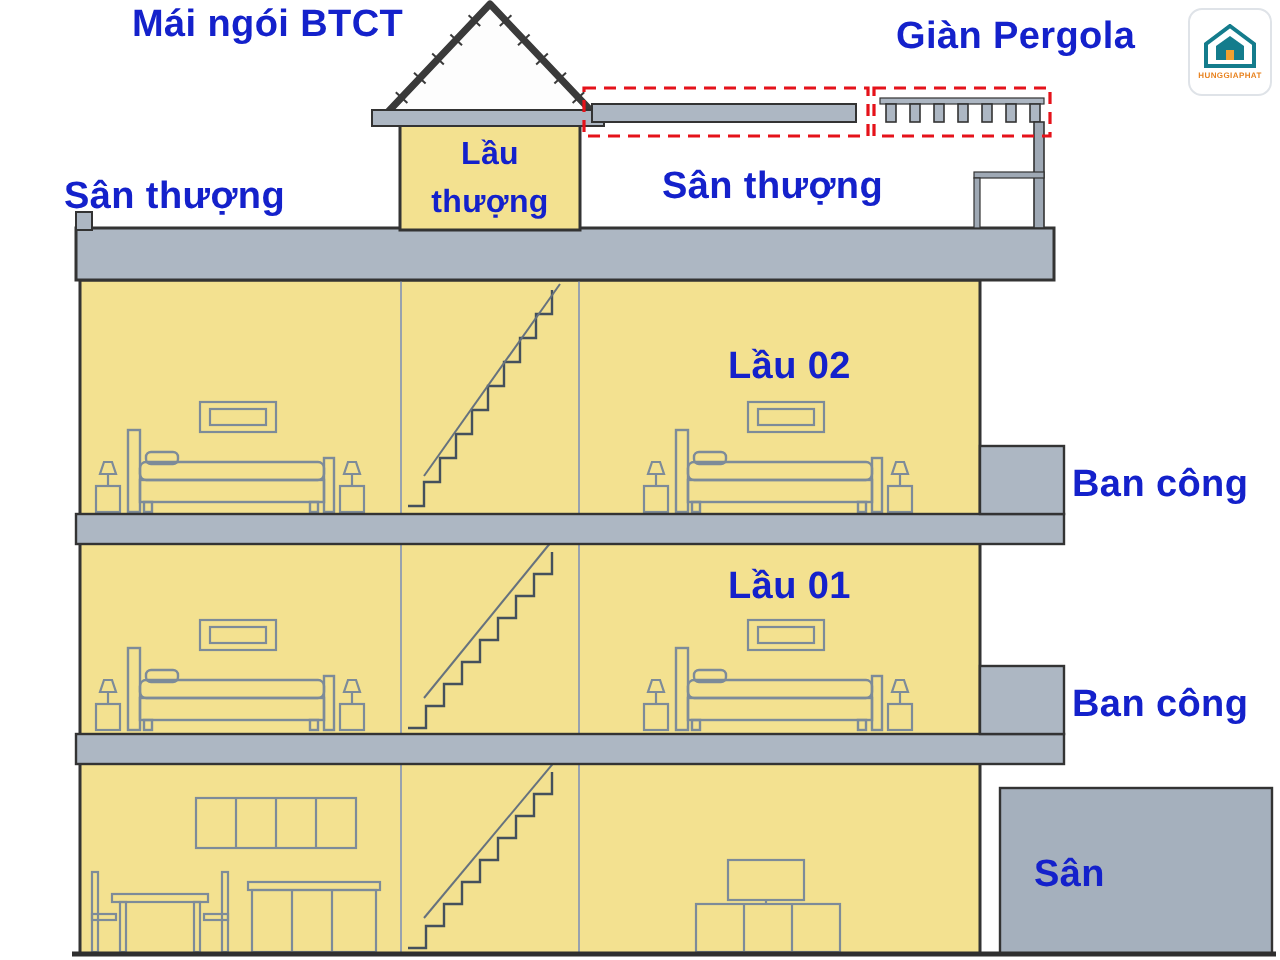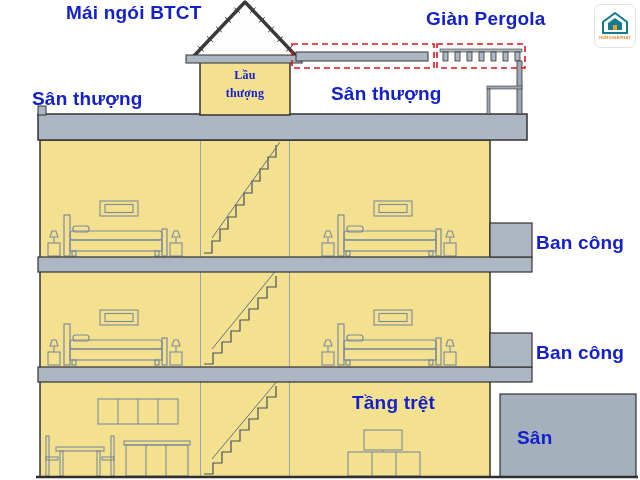--- a/index.html
+++ b/index.html
@@ -7,21 +7,21 @@
     position:relative;width:640px;height:480px;overflow:hidden;
     background:#ffffff;font-family:"Liberation Sans",sans-serif;
   }
   .stage svg.drawing{position:absolute;left:0;top:0;}
   .lbl{
     position:absolute;z-index:3;color:#1421cb;font-weight:bold;
     font-size:19px;white-space:nowrap;letter-spacing:.2px;
   }
   .lbl.penthouse{
     width:62px;text-align:center;white-space:normal;
-    font-size:12px;line-height:1.5;font-family:Liberation Serif, serif;
+    font-size:16px;line-height:1.5;
   }
   .logo{
     position:absolute;z-index:4;right:4px;top:4px;width:40px;height:42px;
     background:#ffffff;border-radius:7px;border:1px solid #dfe3e8;
     display:flex;flex-direction:column;align-items:center;justify-content:center;gap:1px;
   }
   .logo-text{font-size:4px;font-weight:bold;color:#e8821e;letter-spacing:.2px;}
 </style>
 </head>
 <body>
@@ -159,27 +159,28 @@
 
     <rect x="292" y="44" width="142" height="24" fill="none" stroke="#e5121a" stroke-width="1.6" stroke-dasharray="6 4"></rect>
     <rect x="437" y="44" width="88" height="24" fill="none" stroke="#e5121a" stroke-width="1.6" stroke-dasharray="6 4"></rect>
 
     <rect x="500" y="394" width="136" height="83" fill="#a5b0bd" stroke="#333" stroke-width="1.2"></rect>
 
     <line x1="36" y1="477" x2="638" y2="477" stroke="#2f2f2f" stroke-width="2.5"></line>
   </svg>
 
   <div class="lbl" style="left:66px;top:2px">Mái ngói BTCT</div>
-  <div class="lbl" style="left:426px;top:8px">Giàn Pergola</div>
+  <div class="lbl" style="left:448px;top:8px">Giàn Pergola</div>
   <div class="lbl" style="left:32px;top:88px">Sân thượng</div>
   <div class="lbl penthouse" style="left:214px;top:66px">Lầu thượng</div>
   <div class="lbl" style="left:331px;top:83px">Sân thượng</div>
+  <div class="lbl" style="left:364px;top:173px">Lầu 02</div>
   <div class="lbl" style="left:536px;top:232px">Ban công</div>
+  <div class="lbl" style="left:364px;top:283px">Lầu 01</div>
   <div class="lbl" style="left:536px;top:342px">Ban công</div>
-  <div class="lbl" style="left:352px;top:392px">Tầng trệt</div>
   <div class="lbl" style="left:517px;top:427px">Sân</div>
 
   <div class="logo">
     <svg width="26" height="22" viewBox="0 0 26 22">
       <polygon points="13,1 25,10 25,21 1,21 1,10" fill="none" stroke="#147c8c" stroke-width="2"></polygon>
       <polygon points="13,6 20,11 20,18 6,18 6,11" fill="#147c8c"></polygon>
       <rect x="11" y="13" width="4" height="5" fill="#f0a030"></rect>
     </svg>
     <div class="logo-text">HUNGGIAPHAT</div>
   </div>

